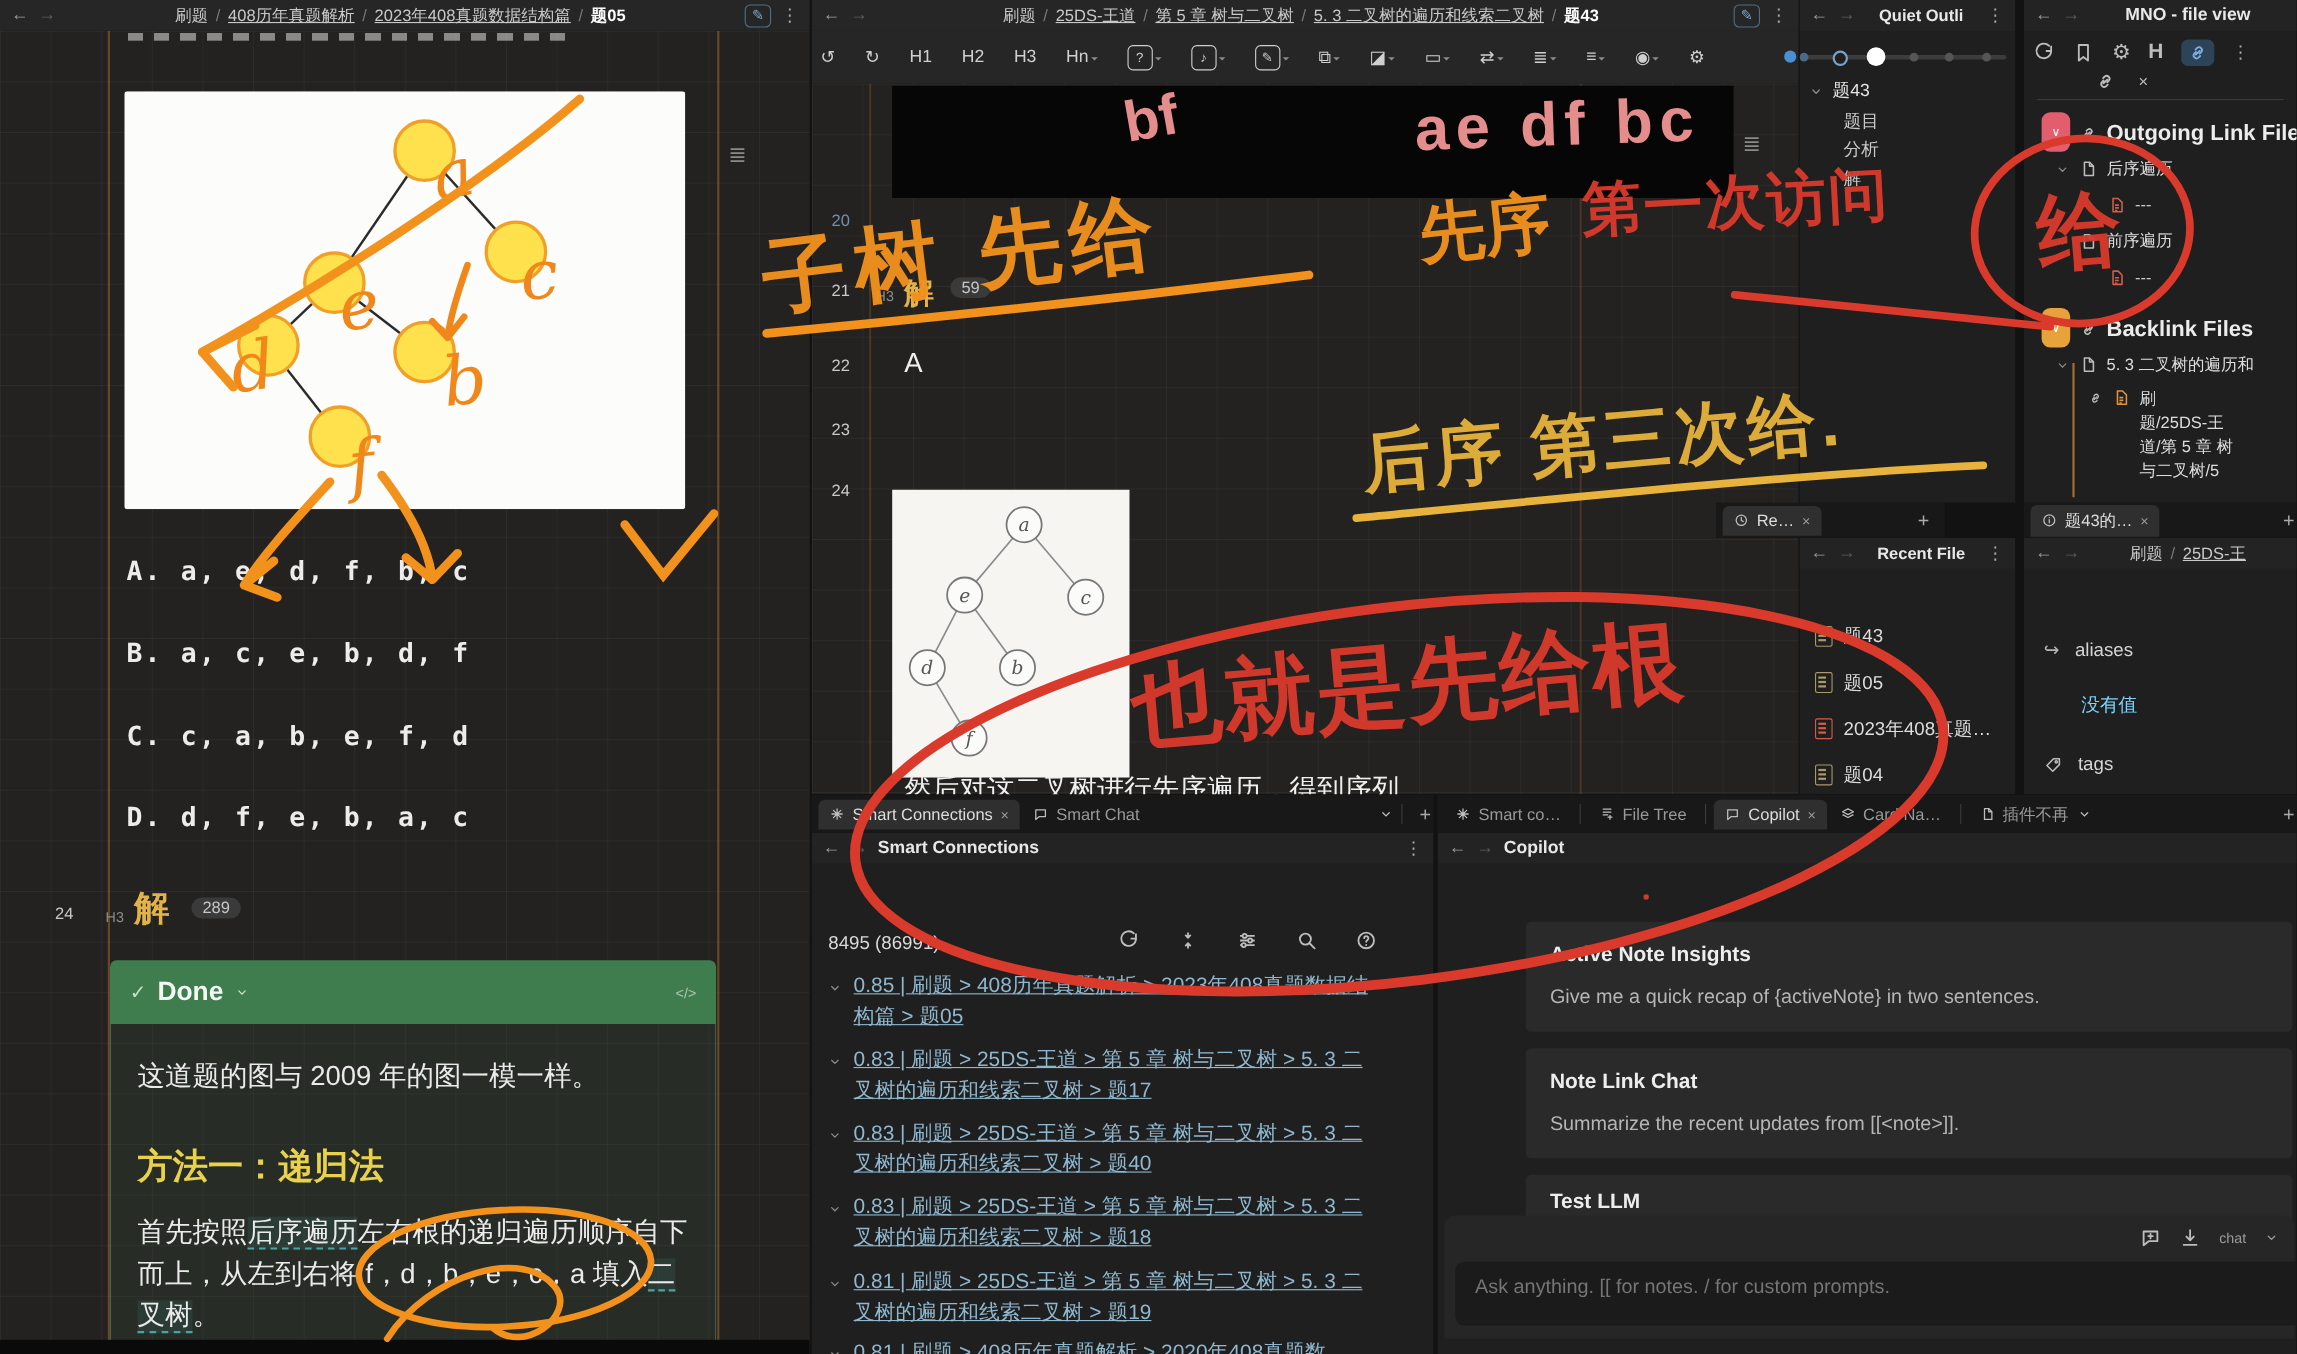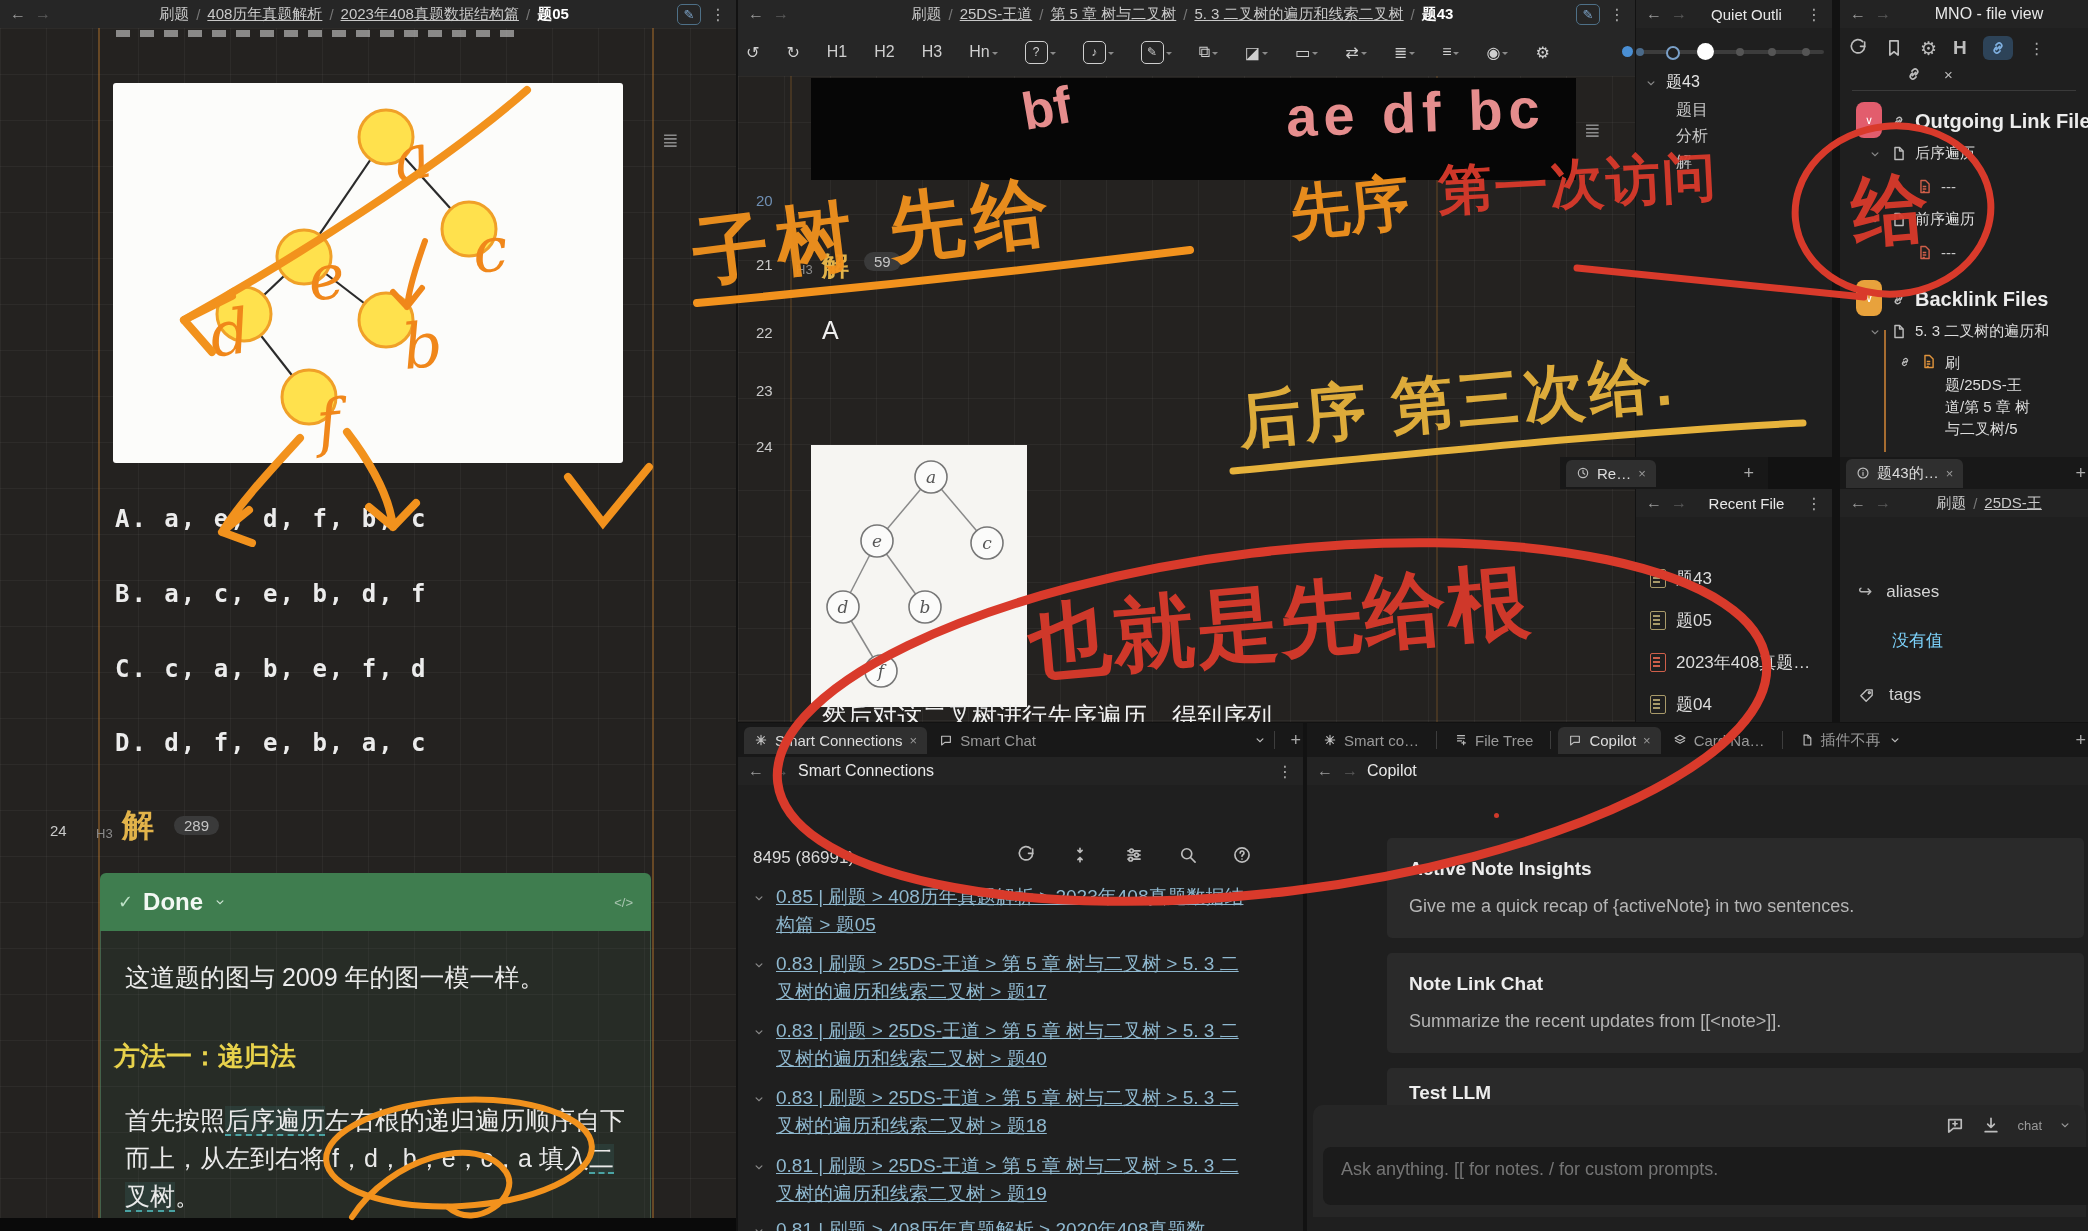--- a/index.html
+++ b/index.html
@@ -1,21 +1,21 @@
 <!DOCTYPE html>
 <html><head>
 <meta charset="utf-8">
 <style>
 html,body{margin:0;padding:0;background:#0d0d0d}
 #root{position:relative;width:2088px;height:1231px;overflow:hidden;background:#121212;
   font-family:"Liberation Sans","DejaVu Sans",sans-serif;color:#ddd;font-size:15px}
 .abs{position:absolute}
 .pane{position:absolute;background:#1f1f1f;overflow:hidden}
 .phead{position:absolute;left:0;top:0;right:0;height:28px;background:#262626;display:flex;align-items:center;gap:9px;padding:0 10px;font-size:15px;color:#b9b9b9;z-index:6;white-space:nowrap}
-.phead .ttl{font-weight:normal;color:#e8e8e8}
+.phead .ttl{font-weight:bold;color:#e8e8e8}
 .navarr{color:#9a9a9a;font-size:16px;flex:none}
 .dim{opacity:.45}
 .crumbs{display:flex;align-items:center;gap:7px;margin:0 auto;white-space:nowrap;overflow:hidden}
 .crumb{color:#c9c9c9}.crumb.u{text-decoration:underline}.crumb.last{color:#fff;font-weight:bold}
 .sep{color:#777}
 .editbtn{color:#7fa7cc;border:1.5px solid #4e7087;border-radius:5px;width:22px;height:19px;display:flex;align-items:center;justify-content:center;font-size:13px;flex:none}
 .kebab{color:#aaa;font-size:16px;flex:none}
 .gridbg{background-color:#242220;
  background-image:linear-gradient(rgba(255,255,255,.04) 1px,transparent 1px),linear-gradient(90deg,rgba(255,255,255,.04) 1px,transparent 1px);
  background-size:46px 46px}
@@ -231,21 +231,21 @@
     <div class="abs" style="left:100px;top:873px;width:551px;height:58px;background:#3f7d4f;border-radius:6px 6px 0 0;display:flex;align-items:center;gap:10px;padding:0 18px;box-sizing:border-box;z-index:3">
       <span style="color:#bfe3c8;font-size:18px">✓</span>
       <span style="font-size:24px;font-weight:bold;color:#f2f8f3">Done</span>
       <svg class="ic sm" style="color:#cfe6d5">
           <use href="#sy-chev"></use>
         </svg>
       <span style="margin-left:auto;color:rgba(255,255,255,.55);font-size:13px">&lt;/&gt;</span>
     </div>
     <div class="abs" style="left:100px;top:931px;width:551px;height:300px;background:rgba(66,104,78,.14);border-left:1.5px solid rgba(95,150,110,.5);border-right:1.5px solid rgba(95,150,110,.5);box-sizing:border-box;z-index:3">
       <div class="abs" style="left:24px;top:30px;font-size:25px;color:#eaeaea">这道题的图与 2009 年的图一模一样。</div>
-      <div class="abs" style="left:13px;top:108px;font-size:26px;font-weight:bold;color:#e8d24b">方法一：递归法</div>
+      <div class="abs" style="left:24px;top:108px;font-size:32px;font-weight:bold;color:#e8d24b">方法一：递归法</div>
       <div class="abs" style="left:24px;top:170px;width:503px;font-size:25px;line-height:38px;color:#eaeaea"><span>首先按照</span><span class="dashlink">后序遍历</span><span>左右根的递归遍历顺序自下而上，从左到右将 f，d，b，e，c，a 填入</span><span class="dashlink">二叉树</span><span>。</span></div>
     </div>
     <div class="abs" style="left:0;top:1218px;width:736px;height:13px;background:#0a0a0a;z-index:20"></div>
   </div>
 
   <div class="pane" id="p-mid" style="left:738px;top:0;width:897px;height:722px">
     <div class="phead">
       <span class="navarr">←</span>
       <span class="navarr dim">→</span>
       <span class="crumbs">

